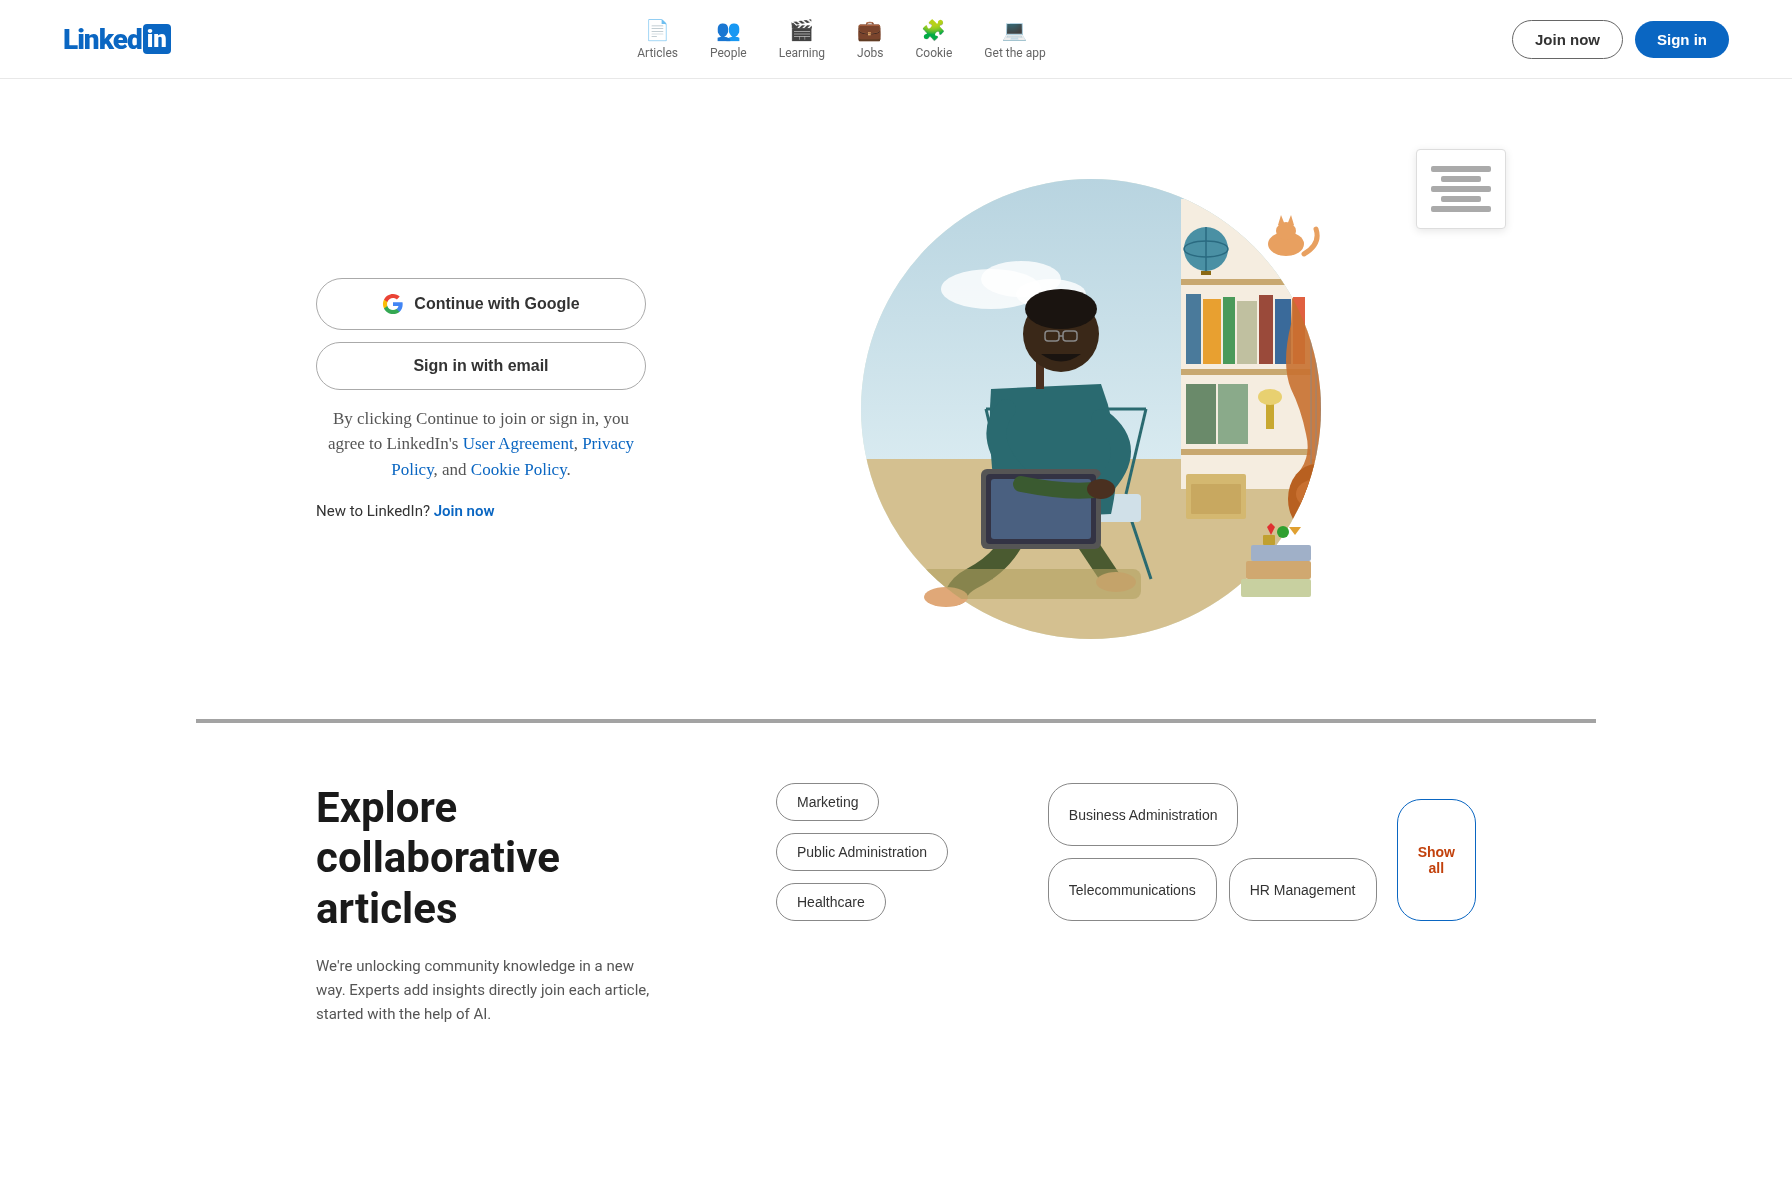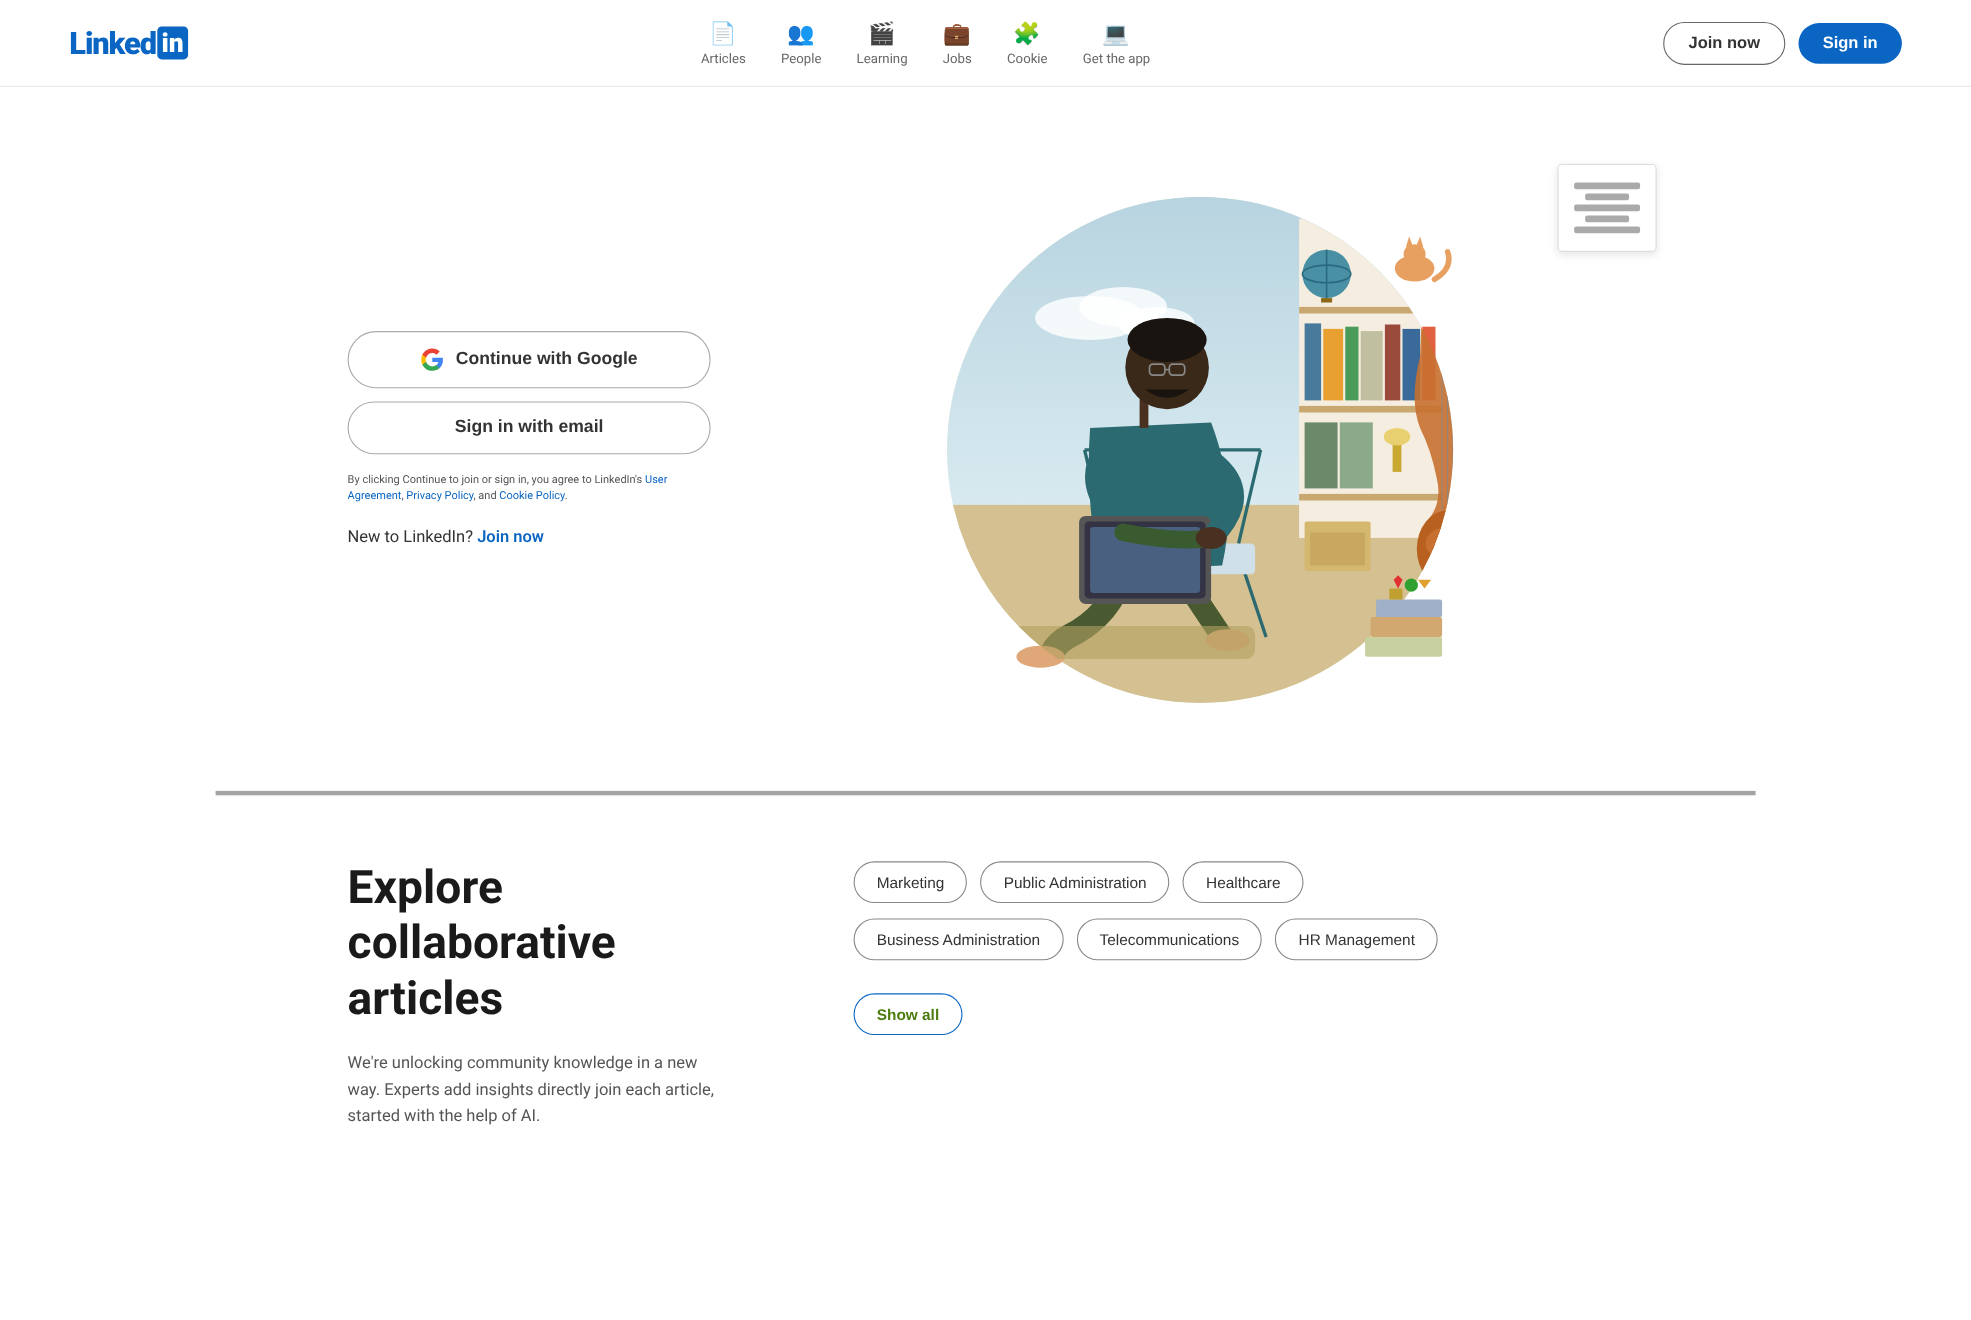--- a/index.html
+++ b/index.html
@@ -118,24 +118,26 @@
       border-radius: 28px;
       background: #fff;
       font-size: 16px;
       font-weight: 600;
       cursor: pointer;
       color: #333;
       margin-bottom: 16px;
       transition: background 0.15s;
     }
     .legal-text {
-      font-size: 10px;
+      font-size: 17px;
       color: #555;
       max-width: 330px;
       line-height: 1.5;
+      text-align: center;
+      font-family: Liberation Serif, serif;
     }
     .legal-text a { color: #0a66c2; text-decoration: none; }
     .new-to-linkedin {
       margin-top: 20px;
       font-size: 15px;
       color: #333;
     }
     .new-to-linkedin a { color: #0a66c2; text-decoration: none; font-weight: 600; }
 
     
@@ -199,21 +201,21 @@
     }
     .explore-desc {
       font-size: 15px;
       color: #555;
       line-height: 1.6;
       max-width: 340px;
     }
     .explore-right {
       flex: 1;
       display: flex;
-      flex-direction: column;
+      flex-direction: row;
       gap: 14px;
     }
     .tag-row {
       display: flex;
       gap: 12px;
       flex-wrap: wrap;
     }
     .tag {
       padding: 10px 20px;
       border: 1.5px solid #888;
@@ -227,21 +229,21 @@
     }
     .btn-show-all {
       display: inline-flex;
       align-items: center;
       padding: 10px 20px;
       border: 1.5px solid #0a66c2;
       border-radius: 24px;
       background: #fff;
       font-size: 14px;
       font-weight: 600;
-      color: #4d7c0f;
+      color: #c2410c;
       cursor: pointer;
       margin-top: 16px;
       transition: background 0.15s;
       width: fit-content;
     }
   </style>
 </head>
 <body>
 
 <header>

